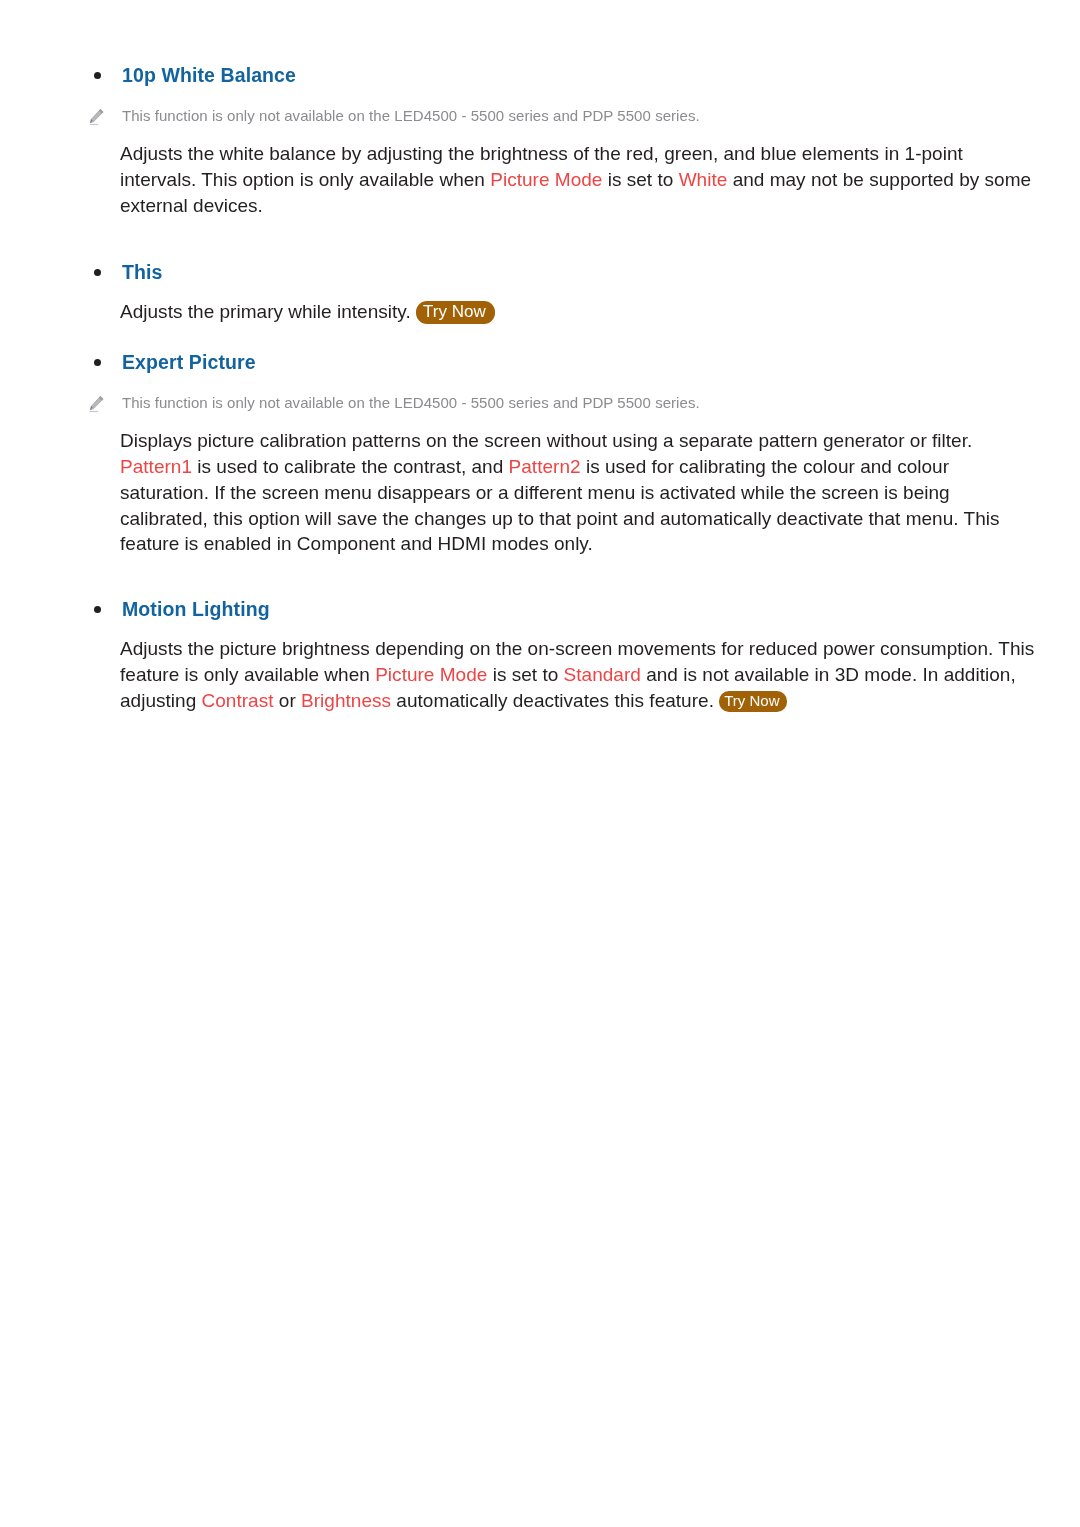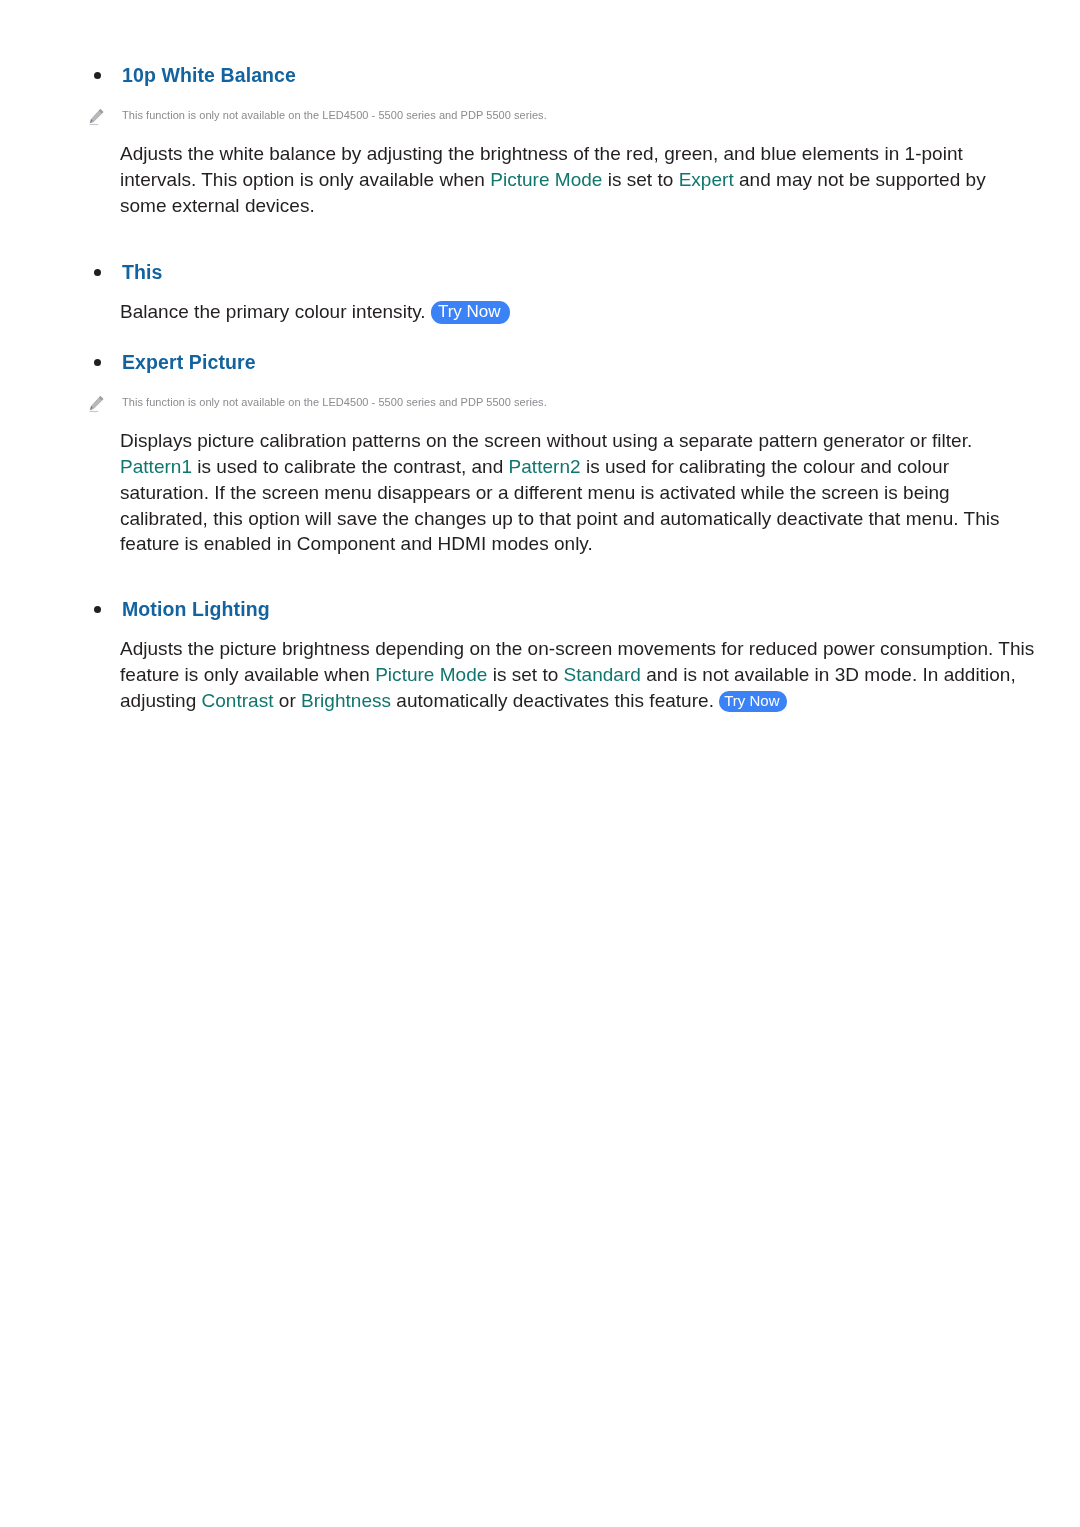--- a/index.html
+++ b/index.html
@@ -65,44 +65,44 @@
     position: absolute;
     left: 86px;
     top: 5px;
     width: 20px;
     height: 20px;
     display: block;
   }
   .note-text {
     display: inline-block;
     color: #8b8b90;
-    font-size: 11px;
+    font-size: 15px;
     line-height: 27px;
     letter-spacing: 0.05px;
   }
 
   
   .body-para {
     margin: 0;
     padding-left: 120px;
     padding-right: 44px;
     font-size: 19px;
     line-height: 25.8px;
     color: #231f20;
     letter-spacing: 0.02px;
     max-width: 916px;
   }
   .hl {
-    color: #0f766e;
+    color: #ef4444;
   }
 
   
   .try-now {
     display: inline-block;
-    background: #3b82f6;
+    background: #a16207;
     color: #ffffff;
     border-radius: 11px;
     padding: 1px 9px 2px 7px;
     font-size: 17px;
     line-height: 20px;
     letter-spacing: 0px;
     vertical-align: 1px;
     white-space: nowrap;
   }
   .try-now.small {
@@ -140,34 +140,34 @@
           <path d="M14.4 2.2 L17.2 5.0 L15.6 6.6 L12.8 3.8 Z" fill="#9d9da2"></path>
           <path d="M4.2 15.9 L5.3 12.3 L6.6 13.6 Z" fill="#76767a"></path>
           <rect x="3.6" y="16.9" width="8.6" height="1.2" fill="#c9c9cd"></rect>
         </svg>
       </span>
       <span class="note-text">This function is only not available on the LED4500 - 5500 series and PDP 5500 series.</span>
     </div>
 
     <div class="sp-note-to-body"></div>
 
-    <p class="body-para"><span>Adjusts the white balance by adjusting the brightness of the red, green, and blue elements in 1-point intervals. This option is only available when </span><span class="hl">Picture Mode</span><span> is set to </span><span class="hl">Expert</span><span> and may not be supported by some external devices.</span></p>
+    <p class="body-para"><span>Adjusts the white balance by adjusting the brightness of the red, green, and blue elements in 1-point intervals. This option is only available when </span><span class="hl">Picture Mode</span><span> is set to </span><span class="hl">White</span><span> and may not be supported by some external devices.</span></p>
 
     <div class="sp-body-to-head"></div>
     <div style="height:12px"></div>
 
     <div class="section-head">
       <span class="bullet-dot"></span>
       <span class="section-title">This</span>
     </div>
 
     <div class="sp-head-to-body"></div>
     <div style="height:4px"></div>
 
-    <p class="body-para"><span>Balance the primary colour intensity. </span><span class="try-now">Try Now</span></p>
+    <p class="body-para"><span>Adjusts the primary while intensity. </span><span class="try-now">Try Now</span></p>
 
     <div class="sp-block"></div>
 
     <div class="section-head">
       <span class="bullet-dot"></span>
       <span class="section-title">Expert Picture</span>
     </div>
 
     <div class="sp-head-to-note"></div>
 

